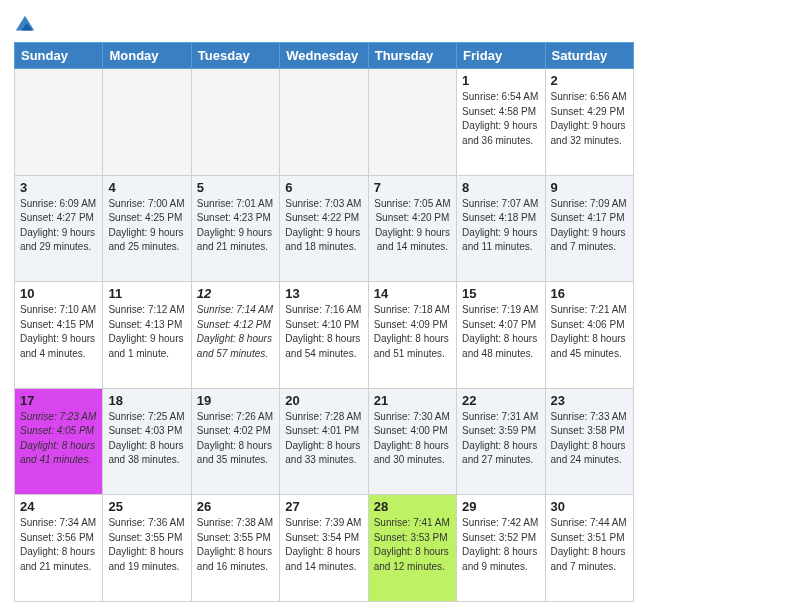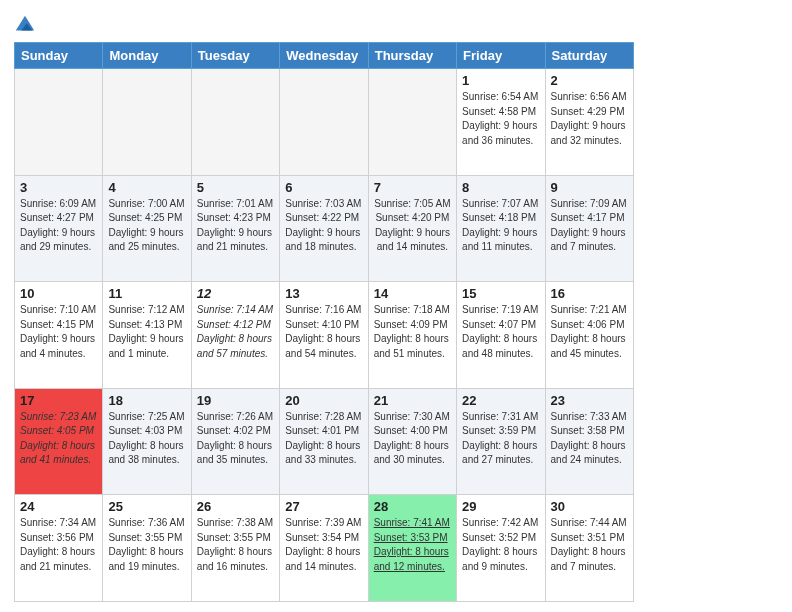--- a/index.html
+++ b/index.html
@@ -241,21 +241,21 @@
 Daylight: 8 hours and 48 minutes.</div>
           </td>
           <td style="background: rgb(255, 255, 255);">
             <span class="day-number">16</span>
             <div class="day-info" style="white-space: pre-line;">Sunrise: 7:21 AM
 Sunset: 4:06 PM
 Daylight: 8 hours and 45 minutes.</div>
           </td>
         </tr>
         <tr>
-          <td style="background: #ef4444;">
+          <td style="background: #d946ef;">
             <span class="day-number">17</span>
             <div class="day-info" style="white-space: pre-line; font-style: italic;">Sunrise: 7:23 AM
 Sunset: 4:05 PM
 Daylight: 8 hours and 41 minutes.</div>
           </td>
           <td style="background: rgb(240, 244, 248);">
             <span class="day-number">18</span>
             <div class="day-info" style="white-space: pre-line;">Sunrise: 7:25 AM
 Sunset: 4:03 PM
 Daylight: 8 hours and 38 minutes.</div>
@@ -309,23 +309,23 @@
             <div class="day-info" style="white-space: pre-line;">Sunrise: 7:38 AM
 Sunset: 3:55 PM
 Daylight: 8 hours and 16 minutes.</div>
           </td>
           <td style="background: rgb(255, 255, 255);">
             <span class="day-number">27</span>
             <div class="day-info" style="white-space: pre-line;">Sunrise: 7:39 AM
 Sunset: 3:54 PM
 Daylight: 8 hours and 14 minutes.</div>
           </td>
-          <td style="background: #86efac;">
+          <td style="background: #bef264;">
             <span class="day-number">28</span>
-            <div class="day-info" style="white-space: pre-line; text-decoration: underline;">Sunrise: 7:41 AM
+            <div class="day-info" style="white-space: pre-line;">Sunrise: 7:41 AM
 Sunset: 3:53 PM
 Daylight: 8 hours and 12 minutes.</div>
           </td>
           <td style="background: rgb(255, 255, 255);">
             <span class="day-number">29</span>
             <div class="day-info" style="white-space: pre-line;">Sunrise: 7:42 AM
 Sunset: 3:52 PM
 Daylight: 8 hours and 9 minutes.</div>
           </td>
           <td style="background: rgb(255, 255, 255);">

